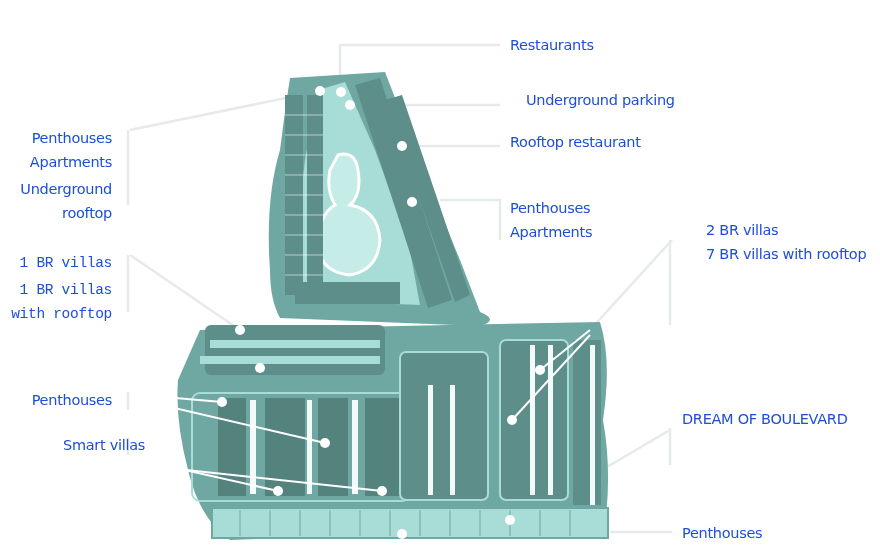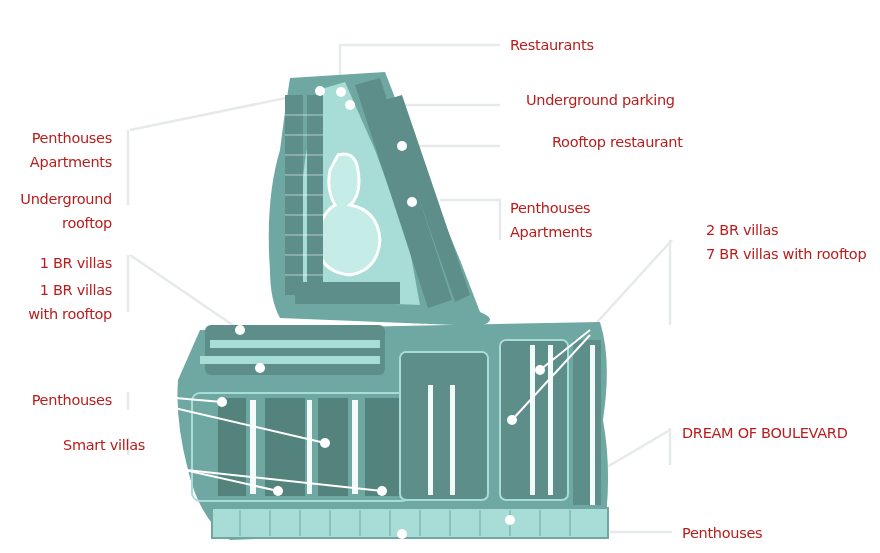--- a/index.html
+++ b/index.html
@@ -1,17 +1,17 @@
 <!DOCTYPE html>
 <html><head>
 <meta charset="utf-8">
 <style>
   html, body { margin:0; padding:0; background:#ffffff; }
   body { width:880px; height:553px; position:relative; overflow:hidden; font-family:"DejaVu Sans", sans-serif; }
-  .label { position:absolute; color:#b91c1c; font-size:14.5px; line-height:24px; letter-spacing:-0.3px; white-space:nowrap; }
+  .label { position:absolute; color:#1d4ed8; font-size:14.5px; line-height:24px; letter-spacing:-0.3px; white-space:nowrap; }
   .label.right { text-align:right; }
   svg#map { position:absolute; left:0; top:0; }
 </style>
 </head>
 <body>
 
 <svg id="map" width="880" height="553" viewBox="0 0 880 553">
 
   <g stroke="#e6eaea" stroke-width="2.5" fill="none">
     <polyline points="500,45 340,45 340,90"></polyline>
@@ -129,48 +129,48 @@
     <circle cx="540" cy="370" r="5"></circle>
       <circle cx="512" cy="420" r="5"></circle>
     <circle cx="510" cy="520" r="5"></circle>
       <circle cx="402" cy="534" r="5"></circle>
   </g>
 </svg>
 
 <div class="label right" style="right:768px; top:126px;">
   <div>Penthouses</div>
   <div>Apartments</div>
-  <div class="tight" style="margin-top:13px">Underground</div>
+  <div class="tight" style="margin-top:3px">Underground</div>
   <div class="tight">rooftop</div>
 </div>
 
-<div class="label right" style="right:768px; top:251px;">
+<div class="label right" style="right:768px; top:251px;font-family:Liberation Mono, monospace;">
   <div>1 BR villas</div>
   <div class="tight" style="margin-top:3px">1 BR villas</div>
   <div class="tight">with rooftop</div>
 </div>
 
 <div class="label right" style="right:768px; top:388px;">
   <div>Penthouses</div>
 </div>
 
 <div class="label right" style="right:735px; top:433px;">
   <div>Smart villas</div>
 </div>
 
 <div class="label" style="left:510px; top:33px;">Restaurants</div>
 <div class="label" style="left:526px; top:88px;">Underground parking</div>
-<div class="label" style="left:510px; top:130px;margin-left:42px;">Rooftop restaurant</div>
+<div class="label" style="left:510px; top:130px;">Rooftop restaurant</div>
 <div class="label" style="left:510px; top:196px;">
   <div>Penthouses</div>
   <div>Apartments</div>
 </div>
 
 <div class="label" style="left:682px; top:218px;margin-left:24px;">
   <div>2 BR villas</div>
   <div>7 BR villas with rooftop</div>
 </div>
 
-<div class="label" style="left:682px; top:421px;text-align:center;">
+<div class="label" style="left:682px; top:407px;text-align:center;">
   <div>DREAM OF BOULEVARD</div>
 </div>
 
 <div class="label" style="left:682px; top:521px;">Penthouses</div>
 
 </body></html>

